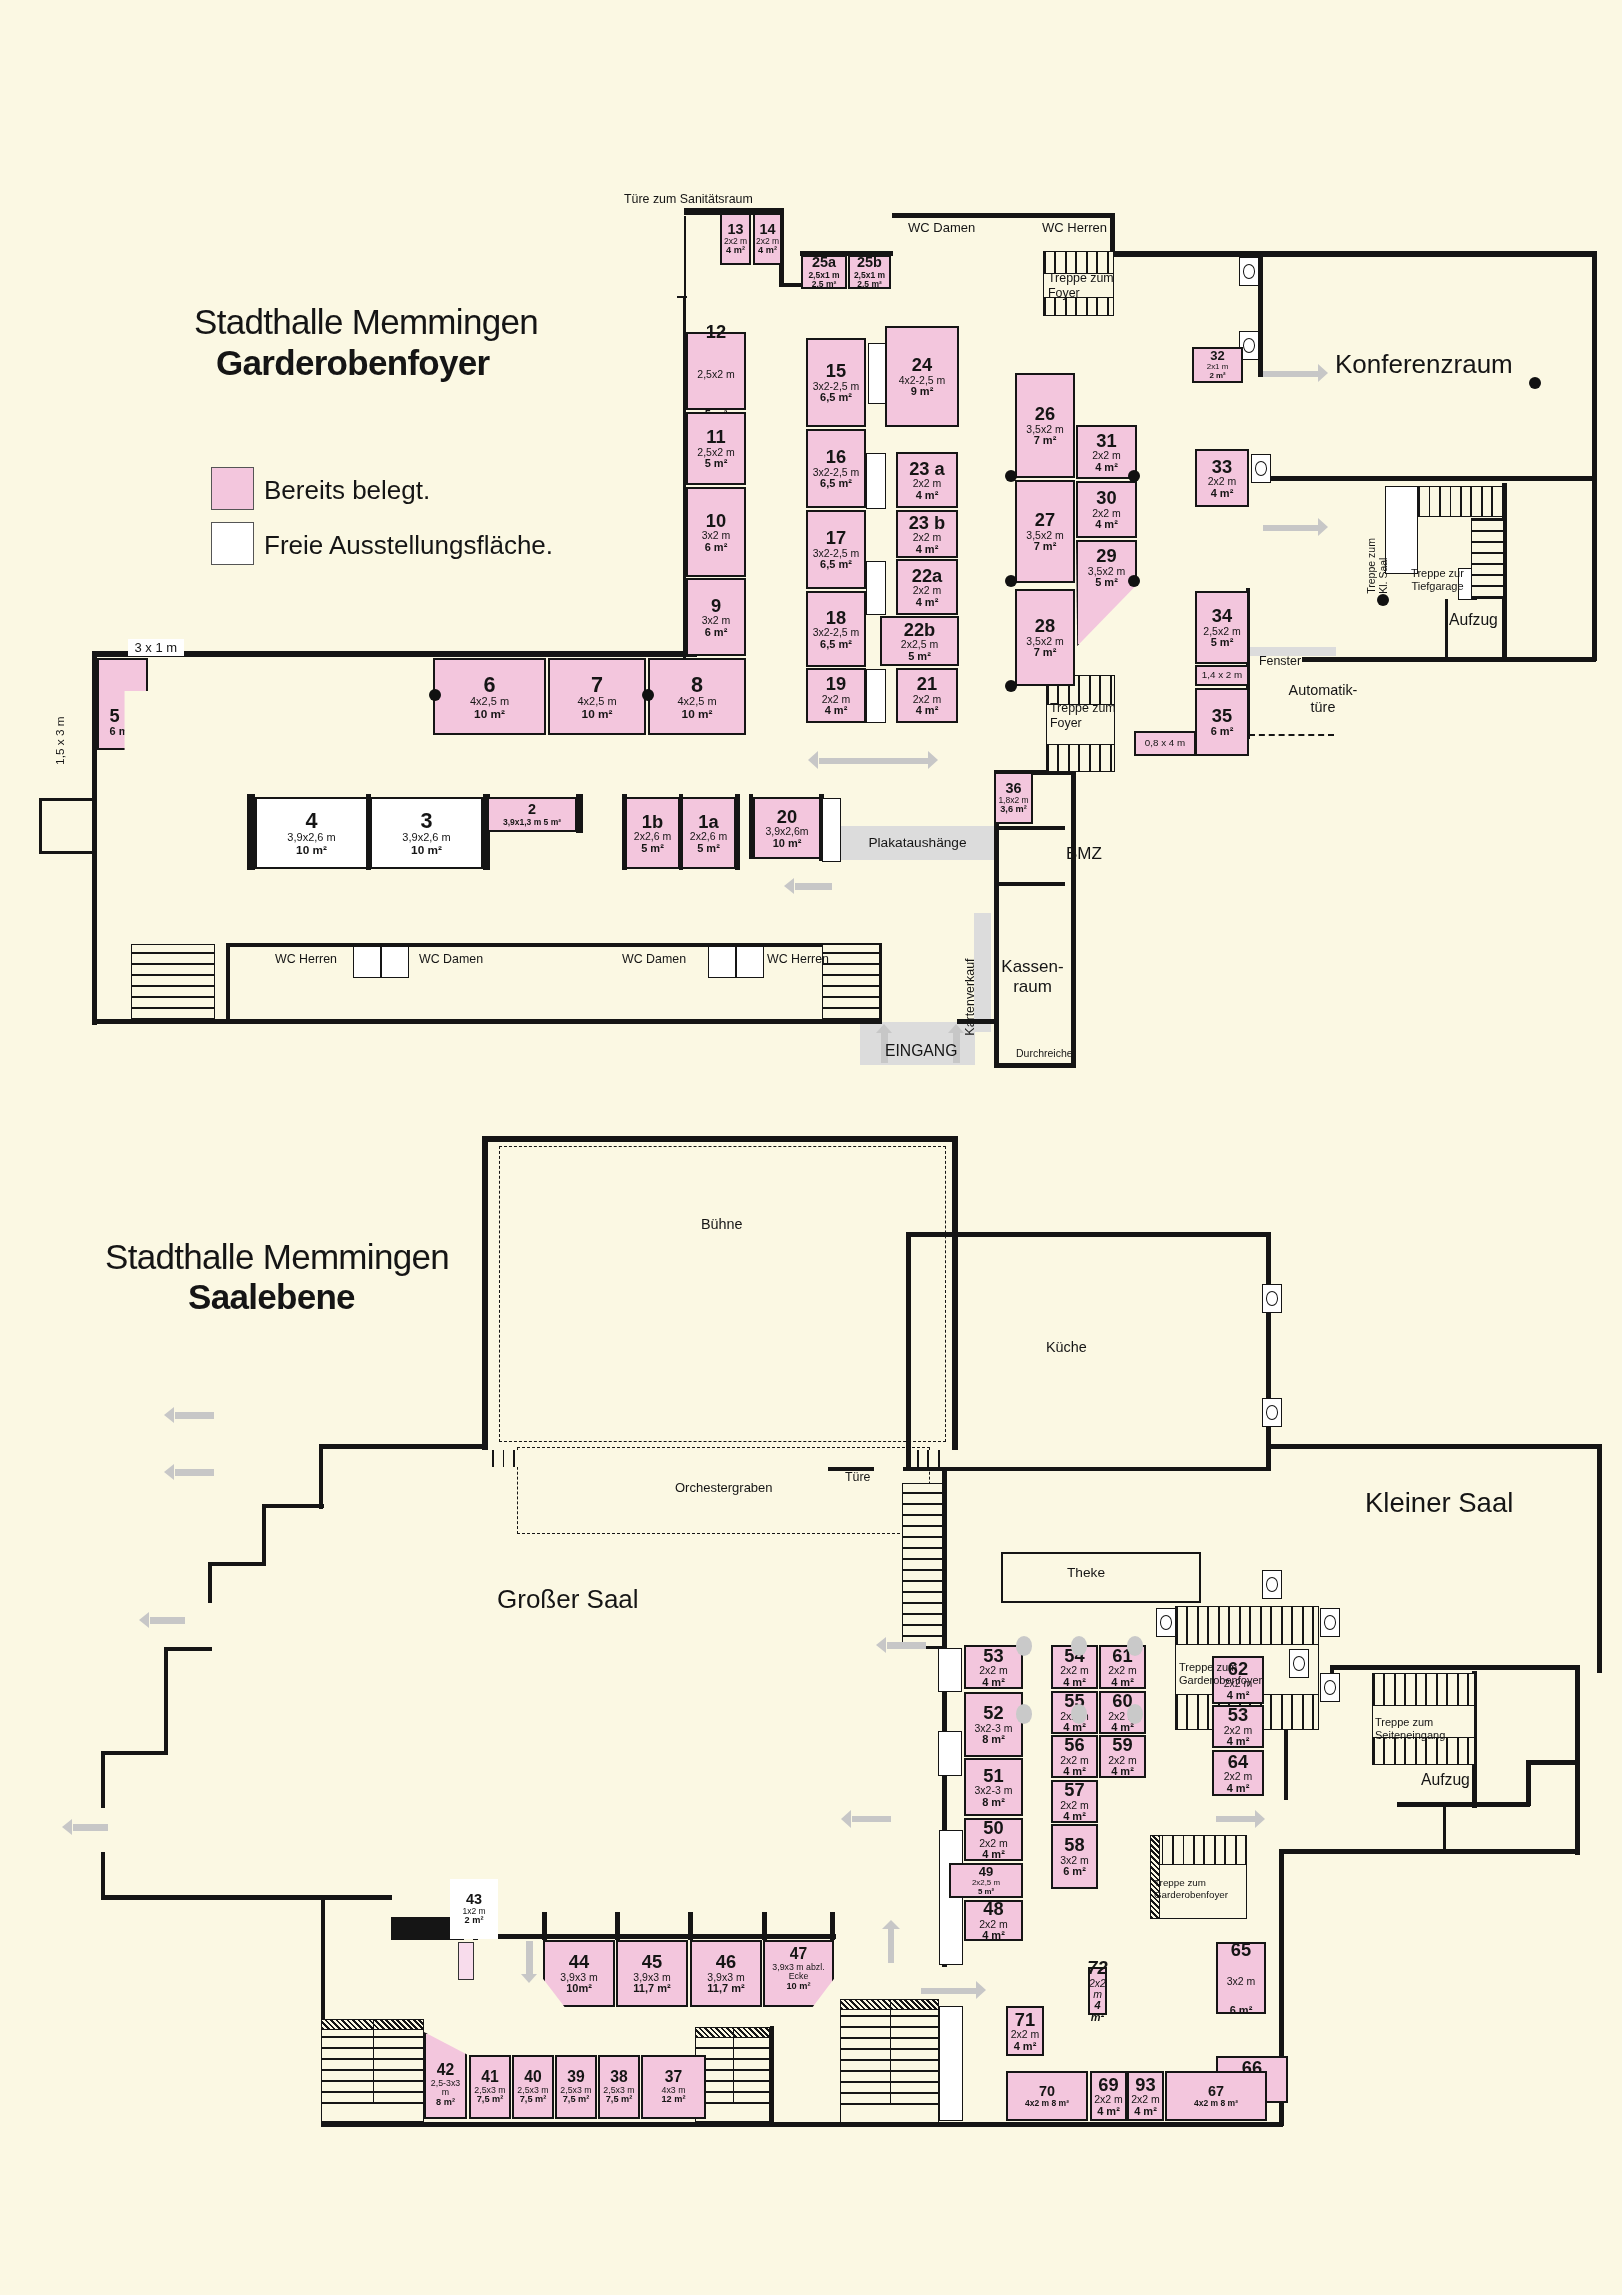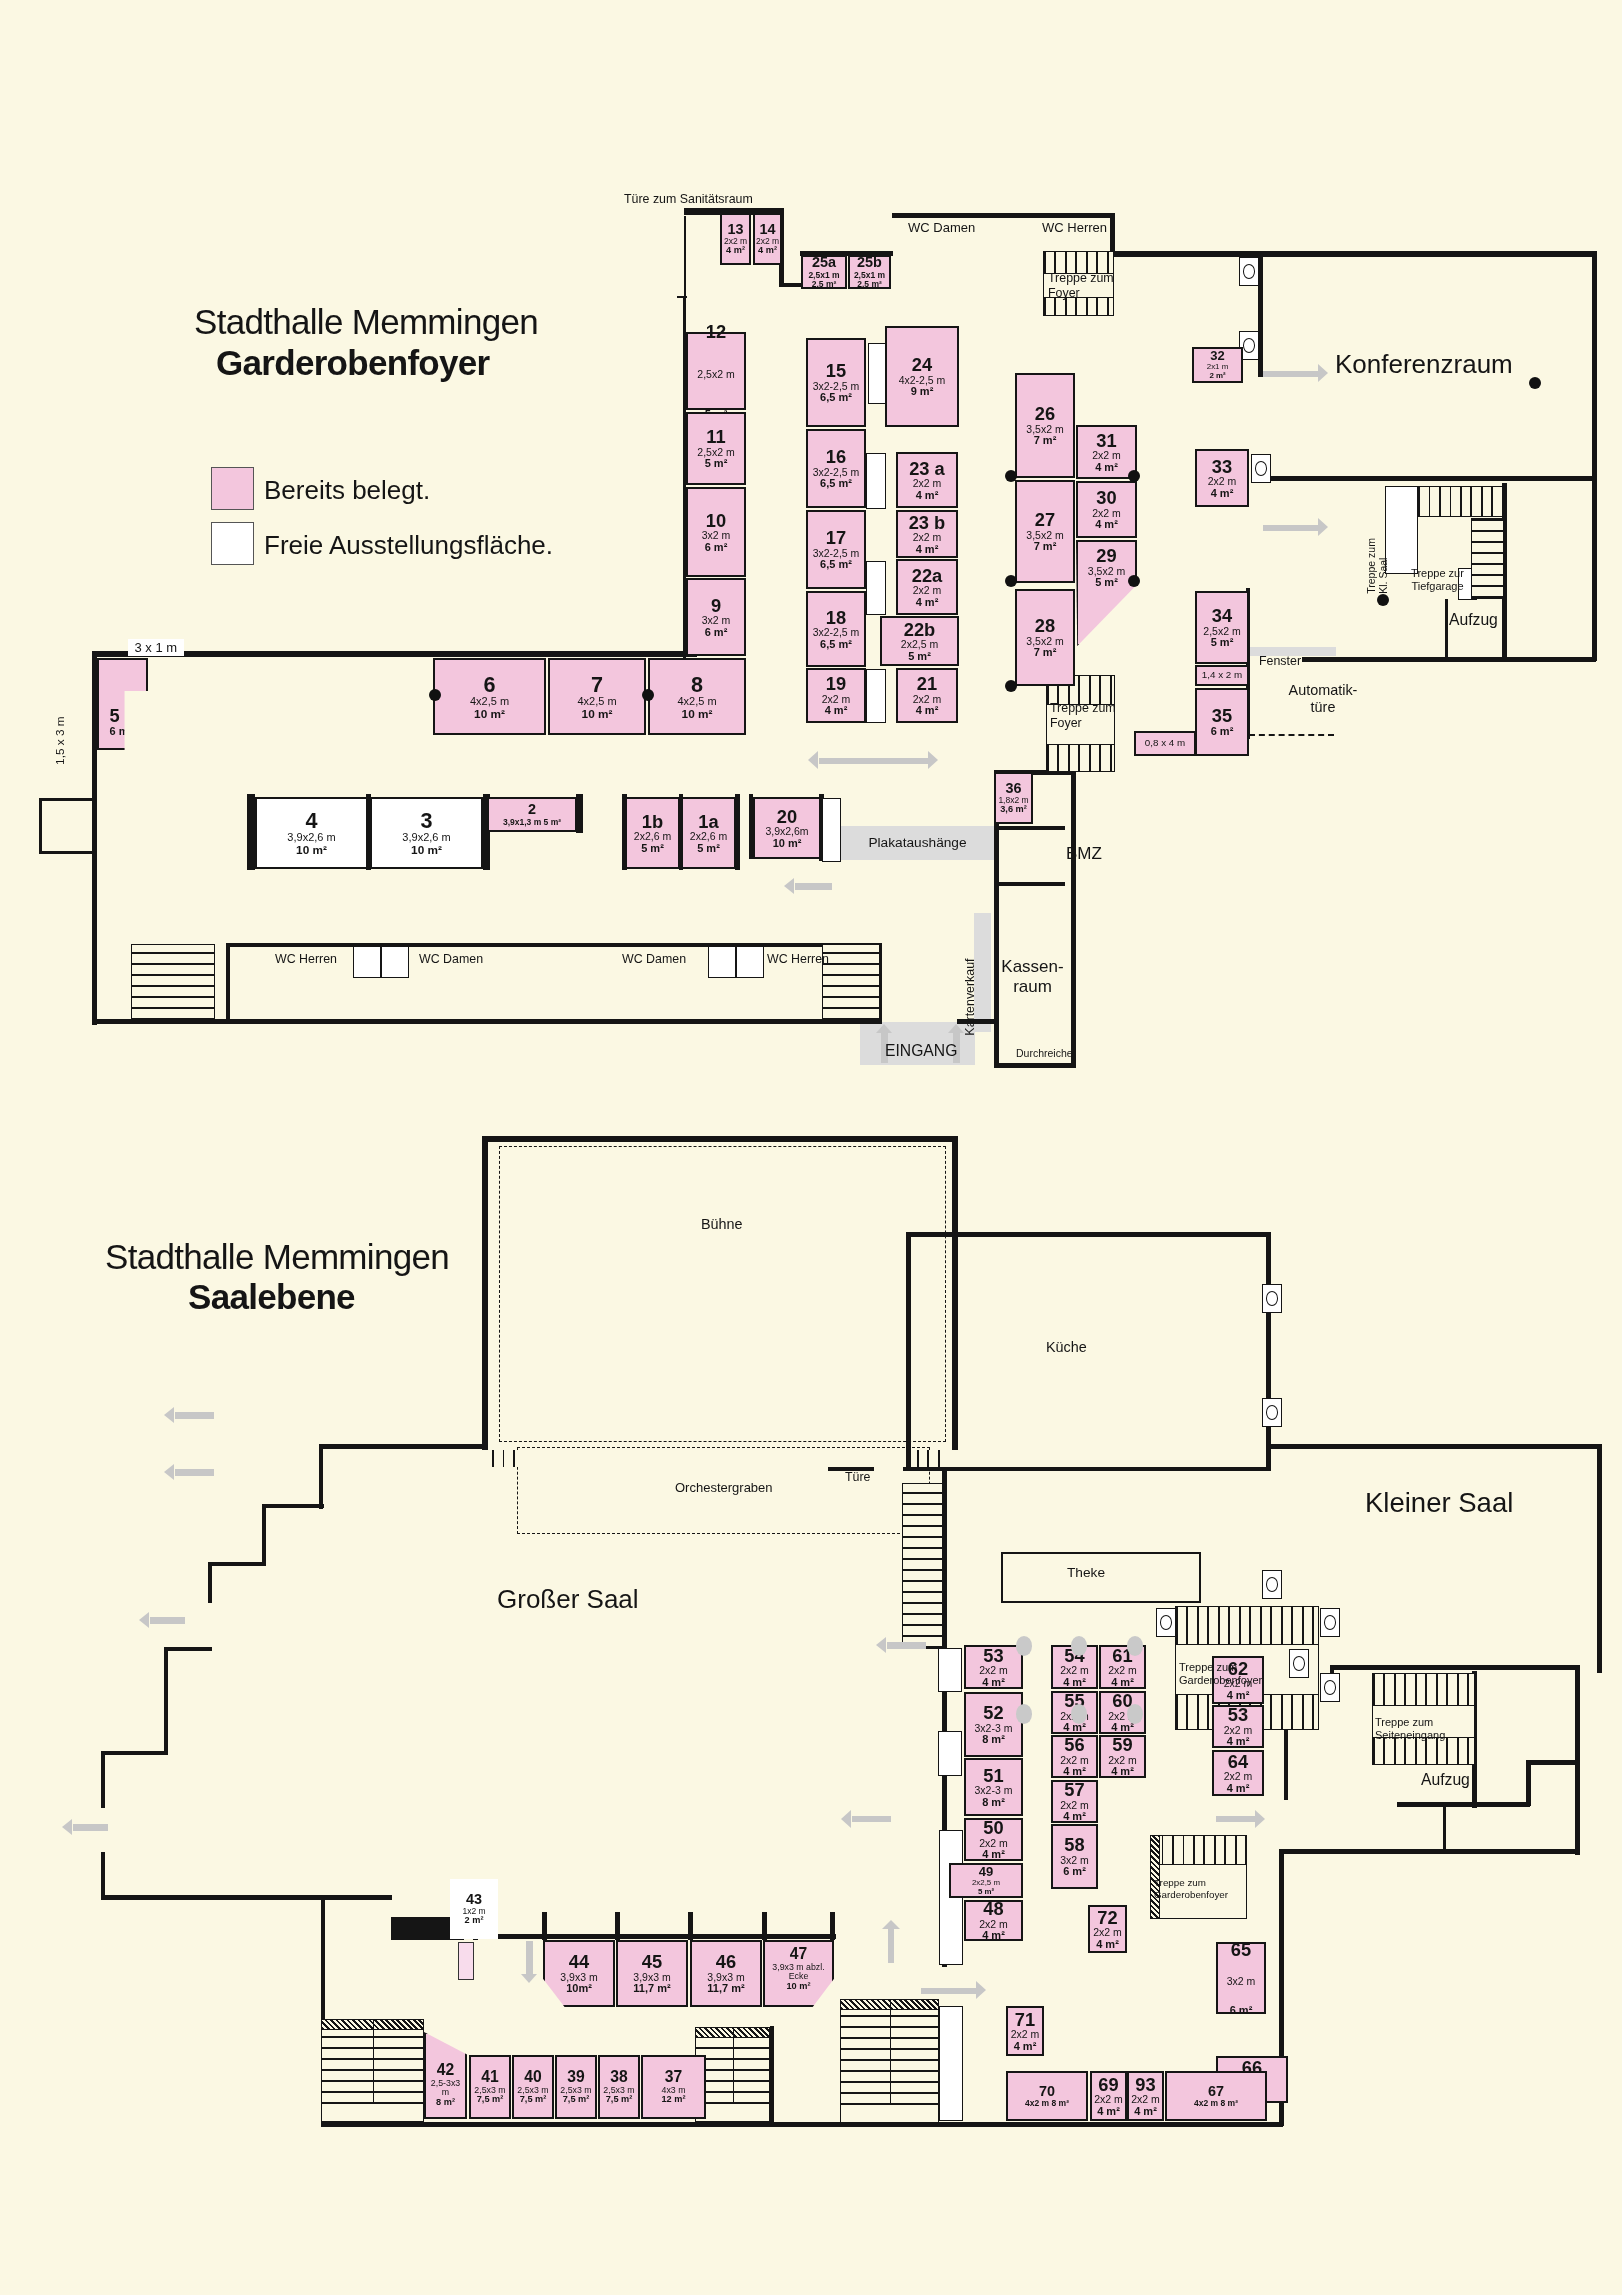--- a/index.html
+++ b/index.html
@@ -596,21 +596,21 @@
     <div class="booth occ fs-md" style="left: 1216px; top: 1942px; width: 50px; height: 72px; gap: 17px;">
       <div class="b-num">65</div>
       <div class="b-l1">3x2 m</div>
       <div class="b-l2">6 m²</div>
     </div>
     <div class="booth occ fs-md" style="left: 1216px; top: 2015px; width: 72px; height: 47px; margin-top: 41px;">
       <div class="b-num">66</div>
       <div class="b-l1">2x2 m</div>
       <div class="b-l2">4 m²</div>
     </div>
-    <div class="booth occ fs-md" style="left: 1088px; top: 1905px; width: 39px; height: 48px;">
+    <div class="booth occ fs-md" style="left: 1088px; top: 1967px; width: 19px; height: 48px; font-style: italic;">
       <div class="b-num">72</div>
       <div class="b-l1">2x2 m</div>
       <div class="b-l2">4 m²</div>
     </div>
     <div class="booth occ fs-md" style="left: 1006px; top: 2006px; width: 38px; height: 50px;">
       <div class="b-num">71</div>
       <div class="b-l1">2x2 m</div>
       <div class="b-l2">4 m²</div>
     </div>
     <div class="booth occ fs-sm1" style="left: 1006px; top: 2071px; width: 82px; height: 50px;">

